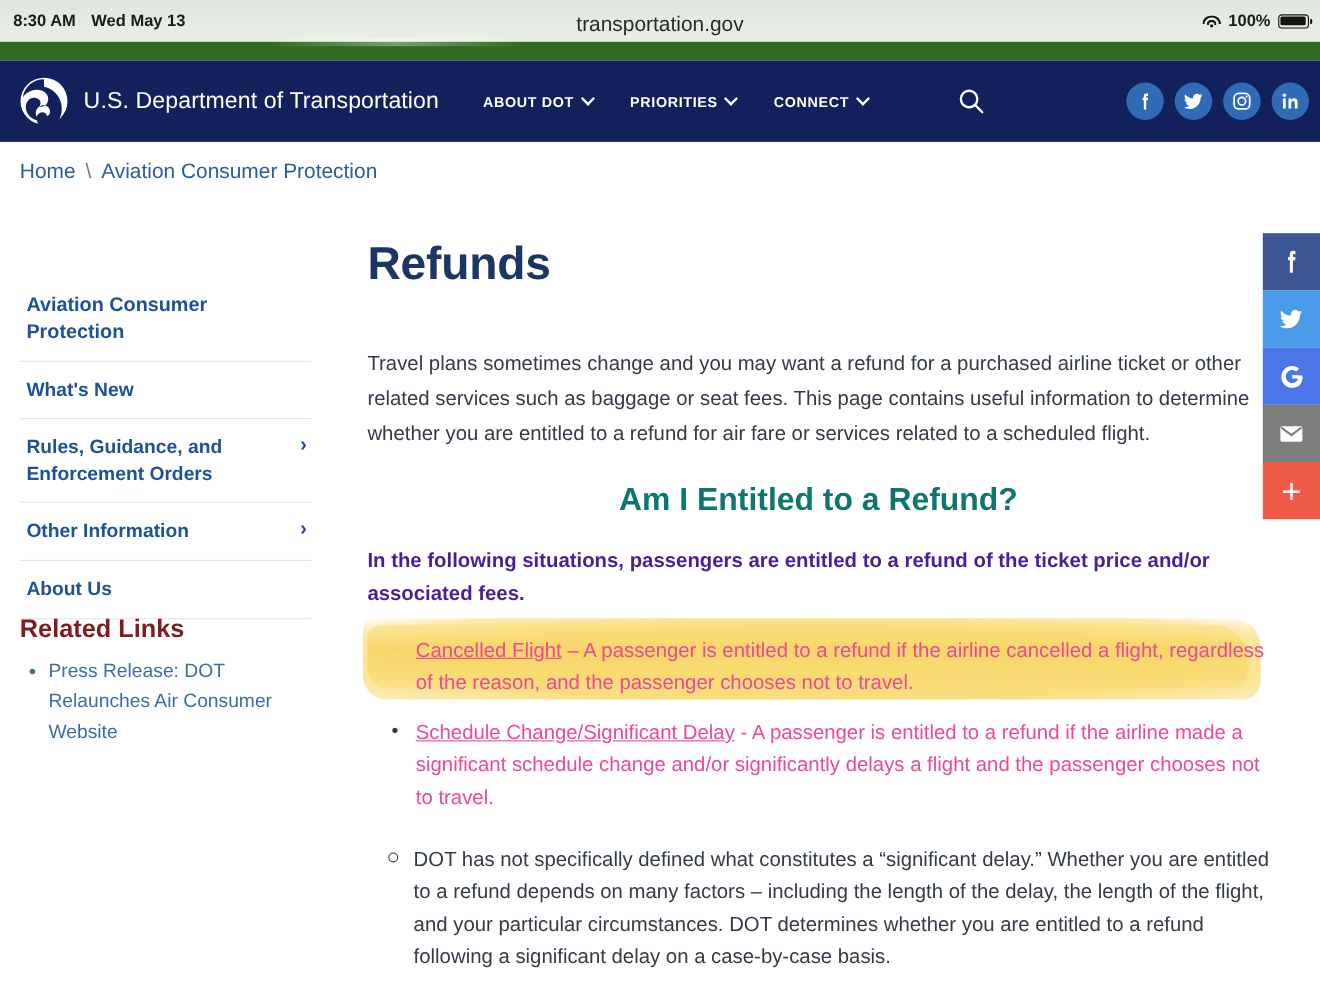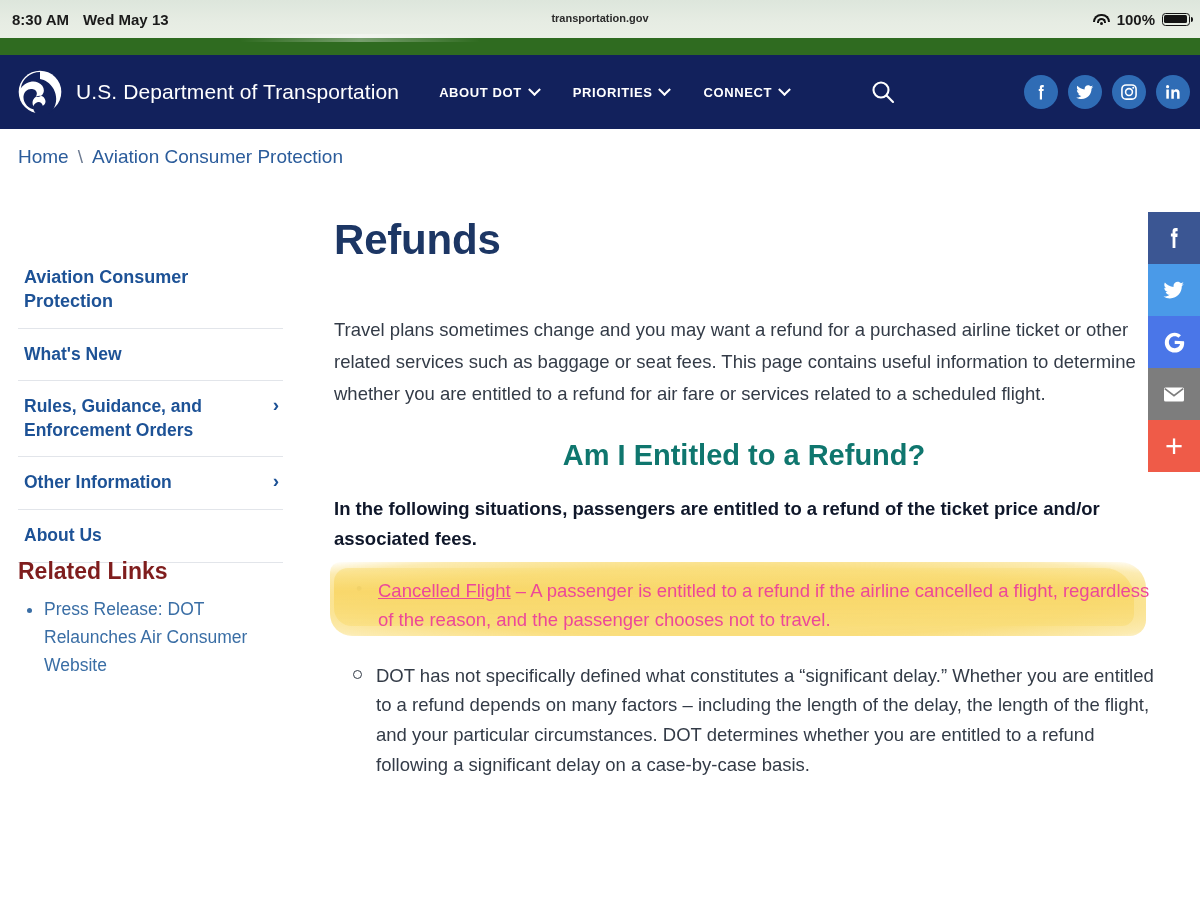--- a/index.html
+++ b/index.html
@@ -16,21 +16,21 @@
   
   .status-bar {
     position: absolute; top: 0; left: 0; width: 1200px; height: 38px;
     background: linear-gradient(to bottom, #dde6dc 0%, #e6ece3 55%, #eaefe6 100%);
     display: flex; align-items: center;
     font-size: 15px; font-weight: bold; color: #1a1a1a;
   }
   .status-left { display: flex; align-items: flex-start; gap: 14px; padding-left: 12px; }
   .status-center {
     position: absolute; left: 0; right: 0; top: 12px;
-    text-align: center; font-size: 11px; font-weight: 700; color: #2b2b2b;
+    text-align: center; font-size: 19px; font-weight: 400; color: #2b2b2b;
   }
   .status-right {
     margin-left: auto; display: flex; align-items: center; gap: 7px; padding-right: 10px;
   }
   .wifi-icon { width: 17px; height: 13px; position: relative; display:inline-block; }
   .wifi-icon i {
     position: absolute; border: 2px solid #141414; border-bottom: none;
     border-top-left-radius: 40px; border-top-right-radius: 40px;
   }
   .wifi-icon i.a { width: 17px; height: 8px; left: 0; top: 1px; }
@@ -99,21 +99,21 @@
   .related h2 { margin: 0 0 10px 0; font-size: 23px; color: #7f1d1d; font-weight: bold; }
   .related ul { margin: 0; padding-left: 26px; }
   .related li { color: #3a6ea5; font-size: 17.5px; line-height: 1.6; }
   .related li a { color: #3a6ea5; text-decoration: none; cursor: pointer; }
 
   
   .content { position: absolute; top: 40px; left: 334px; width: 820px; }
   h1.page-title { margin: 0; font-size: 42px; color: #1c3664; font-weight: bold; letter-spacing: -.2px; }
   .intro { margin: 50px 0 0 0; font-size: 18.5px; line-height: 1.72; color: #333b47; }
   h2.section-title { margin: 30px 0 0 0; font-size: 29px; color: #0f766e; font-weight: bold; text-align: center; }
-  .lede { margin: 22px 0 0 0; font-size: 18.5px; line-height: 1.6; color: #0f172a; font-weight: bold; }
+  .lede { margin: 22px 0 0 0; font-size: 18.5px; line-height: 1.6; color: #4c1d95; font-weight: bold; }
 
   ul.bullets { margin: 22px 0 0 0; padding-left: 44px; list-style: none; }
   ul.bullets > li { position: relative; font-size: 18.5px; line-height: 1.6; color: #ec4899; margin-bottom: 16px; }
   ul.bullets > li::before {
     content: "\2022"; position: absolute; left: -22px; top: -1px; font-size: 18px; color: #333b47;
   }
   ul.sub { margin: 26px 0 0 0; padding-left: 42px; list-style: none; }
   ul.sub > li { position: relative; font-size: 18.5px; line-height: 1.6; color: #333b47; }
   ul.sub > li::before {
     content: ""; position: absolute; left: -23px; top: 9px;
@@ -280,20 +280,23 @@
     <p class="lede">In the following situations, passengers are entitled to a refund of the ticket price and/or associated fees.</p>
 
     <ul class="bullets">
       <li class="hl-wrap">
         <span class="highlight-mark"></span>
         <span class="highlight-mark b"></span>
         <span class="hl-text">
           <a class="ulink">Cancelled Flight</a><span> – A passenger is entitled to a refund if the airline cancelled a flight, regardless of the reason, and the passenger chooses not to travel.</span>
         </span>
       </li>
+      <li>
+        <a class="ulink">Schedule Change/Significant Delay</a><span> - A passenger is entitled to a refund if the airline made a significant schedule change and/or significantly delays a flight and the passenger chooses not to travel.</span>
+      </li>
     </ul>
 
     <ul class="sub">
       <li>DOT has not specifically defined what constitutes a “significant delay.”  Whether you are entitled to a refund depends on many factors – including the length of the delay, the length of the flight, and your particular circumstances.  DOT determines whether you are entitled to a refund following a significant delay on a case-by-case basis.</li>
     </ul>
   </main>
 </div>
 
 <div class="share-rail">
   <div class="share-btn fb">

